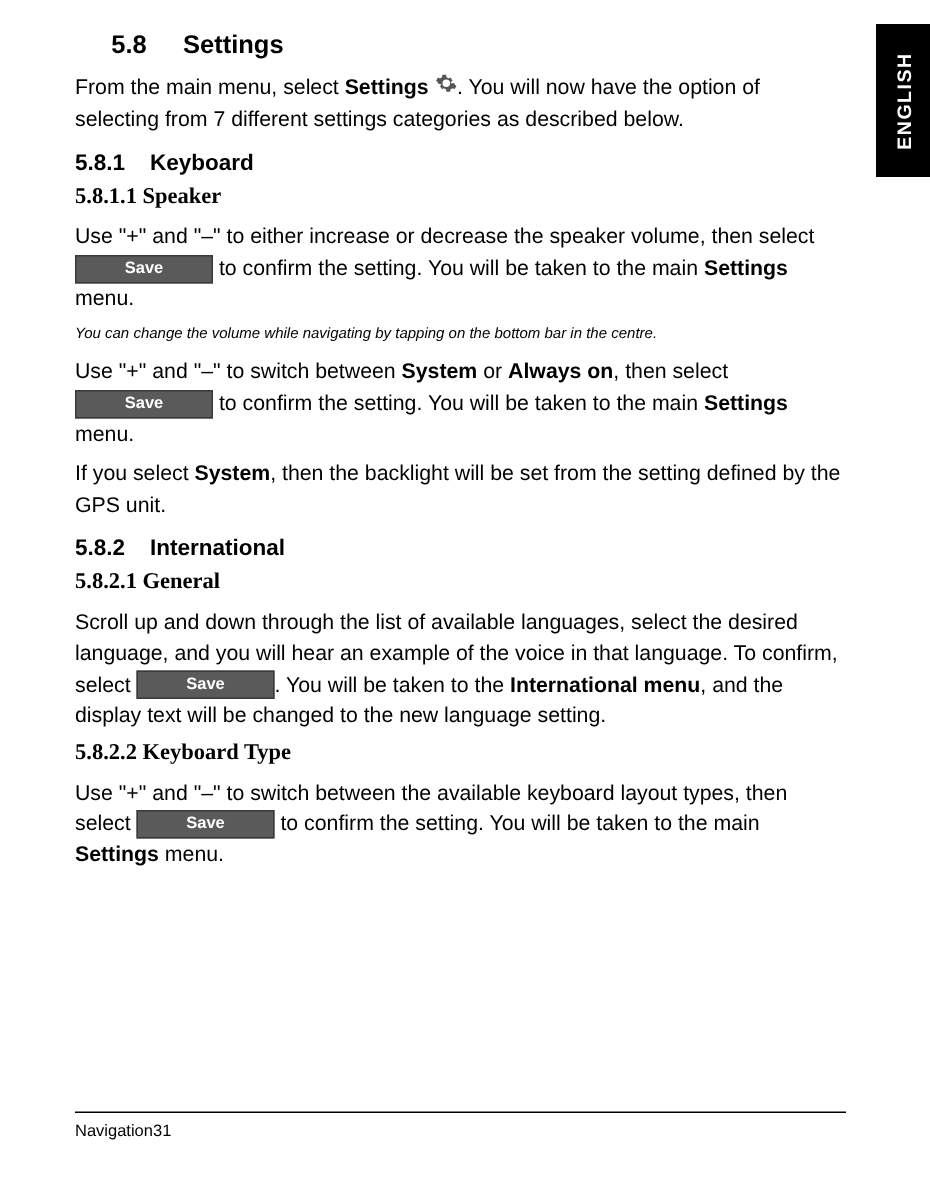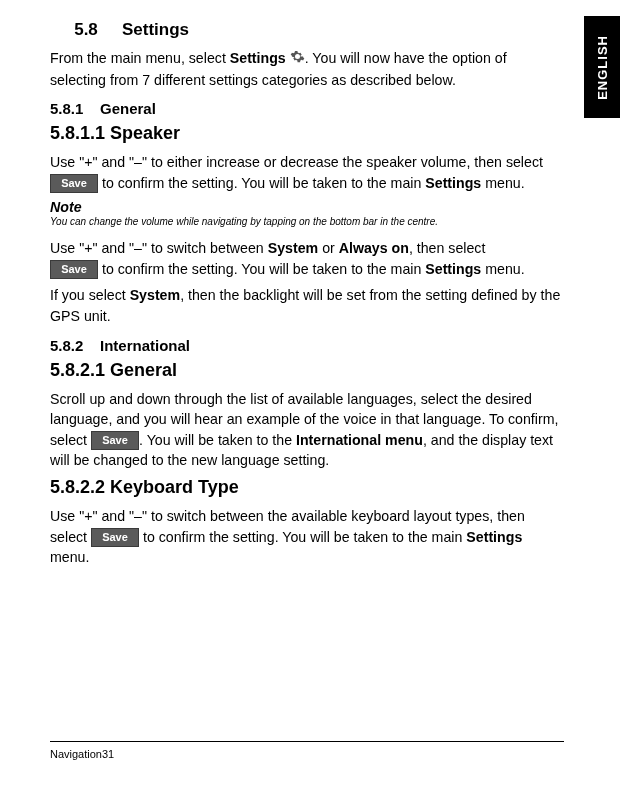--- a/index.html
+++ b/index.html
@@ -5,26 +5,26 @@
   * { box-sizing: border-box; margin: 0; padding: 0; }
   html, body { width: 620px; height: 786px; background: #fff; font-family: "Segoe UI", "Helvetica Neue", Arial, sans-serif; color: #000; }
   .page { position: relative; width: 620px; height: 786px; }
   .side-tab { position: absolute; top: 16px; right: 0; width: 36px; height: 102px; background: #000; display: flex; align-items: center; justify-content: center; }
   .side-tab span { color: #fff; font-weight: 600; font-size: 13px; letter-spacing: 1px; writing-mode: vertical-rl; transform: rotate(180deg); }
   .content { position: absolute; left: 50px; right: 56px; top: 20px; }
   h2.sec { font-size: 17px; font-weight: 700; margin-bottom: 8px; }
   h2.sec .num { display: inline-block; width: 72px; text-align: center; }
   h3.sub { font-size: 15px; font-weight: 700; margin-top: 10px; margin-bottom: 2px; }
   h3.sub .num { display: inline-block; width: 50px; }
-  h4.subsub { font-size: 18px; font-weight: 700; margin-top: 6px; margin-bottom: 8px; }
+  h4.subsub { font-size: 15px; font-weight: 700; margin-top: 6px; margin-bottom: 8px; font-family: Liberation Serif, serif; }
   p { font-size: 14.2px; line-height: 1.45; margin-bottom: 6px; }
   .b { font-weight: 700; }
   .note-label { font-weight: 700; font-style: italic; font-size: 14.2px; margin-top: 2px; }
   .note-text { font-style: italic; font-size: 10px; line-height: 1.45; margin-bottom: 8px; }
-  .save-btn { display: inline-block; background: #5a5a5a; color: #fff; font-size: 11px; font-weight: 700; text-align: center; padding: 2px 0; width: 48px; border: 1px solid #3a3a3a; vertical-align: middle; line-height: 13px; }
+  .save-btn { display: inline-block; background: #5a5a5a; color: #fff; font-size: 11px; font-weight: 700; text-align: center; padding: 2px 0; width: 92px; border: 1px solid #3a3a3a; vertical-align: middle; line-height: 13px; }
   .gear { display: inline-block; vertical-align: middle; }
   .footer { position: absolute; left: 50px; right: 56px; bottom: 26px; border-top: 1px solid #000; padding-top: 6px; font-size: 11px; display: flex; }
 </style>
 </head>
 <body>
 
 <div class="page">
 
   <div class="side-tab">
     <span>ENGLISH</span>
@@ -37,31 +37,30 @@
     </h2>
 
     <p>
       <span>From the main menu, select </span><span class="b">Settings</span>
       <span class="gear"><svg width="15" height="15" viewBox="0 0 24 24">
             <path fill="#555" d="M12 8a4 4 0 1 0 0 8 4 4 0 0 0 0-8zm9 4a7 7 0 0 1-.1 1.2l2 1.6-2 3.4-2.4-1a7 7 0 0 1-2 1.2l-.4 2.6h-4l-.4-2.6a7 7 0 0 1-2-1.2l-2.4 1-2-3.4 2-1.6A7 7 0 0 1 3 12a7 7 0 0 1 .1-1.2l-2-1.6 2-3.4 2.4 1a7 7 0 0 1 2-1.2L7.9 3h4l.4 2.6a7 7 0 0 1 2 1.2l2.4-1 2 3.4-2 1.6c.1.4.1.8.1 1.2z"></path>
           </svg></span><span>. You will now have the option of selecting from 7 different settings categories as described below.</span>
     </p>
 
     <h3 class="sub">
-      <span class="num">5.8.1</span><span>General</span>
+      <span class="num">5.8.1</span><span>Keyboard</span>
     </h3>
 
     <h4 class="subsub">5.8.1.1 Speaker</h4>
 
     <p>
       <span>Use "+" and "–" to either increase or decrease the speaker volume, then select </span><br>
       <span class="save-btn">Save</span><span> to confirm the setting. You will be taken to the main </span><span class="b">Settings</span><span> menu.</span>
     </p>
 
-    <div class="note-label">Note</div>
     <p class="note-text">You can change the volume while navigating by tapping on the bottom bar in the centre.</p>
 
 
     <p>
       <span>Use "+" and "–" to switch between </span><span class="b">System</span><span> or </span><span class="b">Always on</span><span>, then select </span><br>
       <span class="save-btn">Save</span><span> to confirm the setting. You will be taken to the main </span><span class="b">Settings</span><span> menu.</span>
     </p>
 
     <p>
       <span>If you select </span><span class="b">System</span><span>, then the backlight will be set from the setting defined by the GPS unit.</span>

